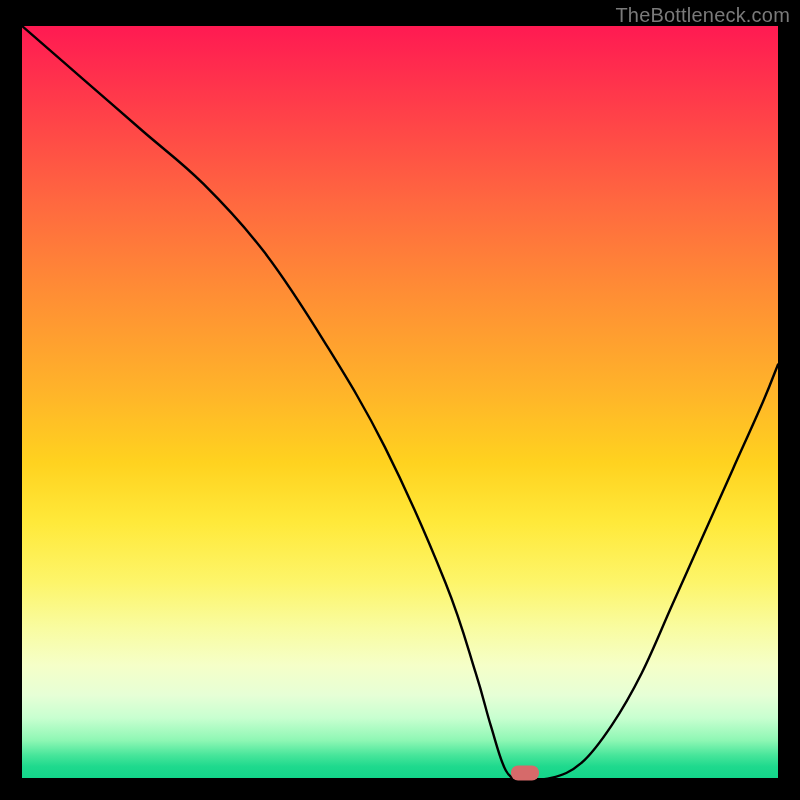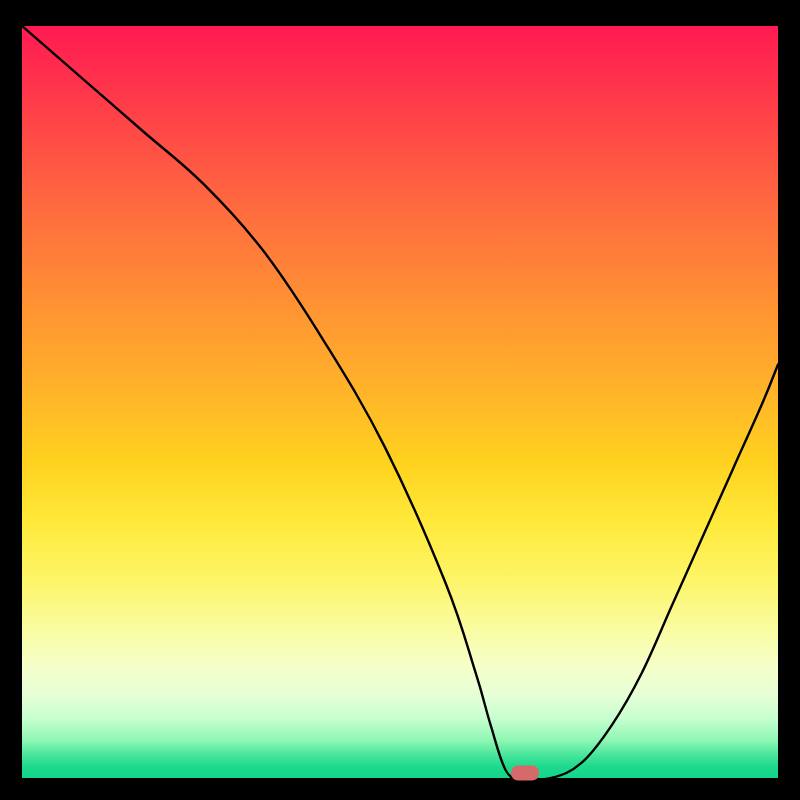--- a/index.html
+++ b/index.html
@@ -67,20 +67,21 @@
     border-radius: 7px;
     background: #d66a6a;
     z-index: 3;
     transform: translate(-50%, -50%);
   }
 </style>
 </head>
 <body>
 
 <div class="frame">
+  <div class="watermark">TheBottleneck.com</div>
 
   <div class="plot-area">
     <svg viewBox="0 0 756 752" preserveAspectRatio="none">
       <path id="curve-path" fill="none" stroke="#000" stroke-width="2.4" stroke-linecap="round" stroke-linejoin="round" d="M 0.00 0.00 C 10.89 9.48, 38.71 33.69, 60.48 52.64 C 82.25 71.59, 99.19 86.33, 120.96 105.28 C 142.73 124.23, 159.67 136.26, 181.44 157.92 C 203.21 179.58, 220.15 197.17, 241.92 225.60 C 263.69 254.03, 280.63 280.65, 302.40 315.84 C 324.17 351.03, 341.11 377.80, 362.88 421.12 C 384.65 464.44, 407.03 515.87, 423.36 556.48 C 439.69 597.09, 445.44 621.00, 453.60 646.72 C 461.76 672.44, 463.28 681.76, 468.72 699.36 C 474.16 716.96, 478.40 735.00, 483.84 744.48 C 489.28 753.96, 490.80 750.65, 498.96 752.00 C 507.12 753.35, 518.31 754.71, 529.20 752.00 C 540.09 749.29, 548.55 746.44, 559.44 736.96 C 570.33 727.48, 578.79 715.60, 589.68 699.36 C 600.57 683.12, 609.03 668.38, 619.92 646.72 C 630.81 625.06, 639.27 603.40, 650.16 579.04 C 661.05 554.68, 669.51 535.72, 680.40 511.36 C 691.29 487.00, 699.75 468.04, 710.64 443.68 C 721.53 419.32, 732.72 394.95, 740.88 376.00 C 749.04 357.05, 753.28 345.17, 756.00 338.40"></path>
     </svg>
     <div class="marker" id="marker" style="left: 502.74px; top: 747.488px; background: rgb(214, 106, 106);"></div>
   </div>
 </div>
 
 </body></html>

